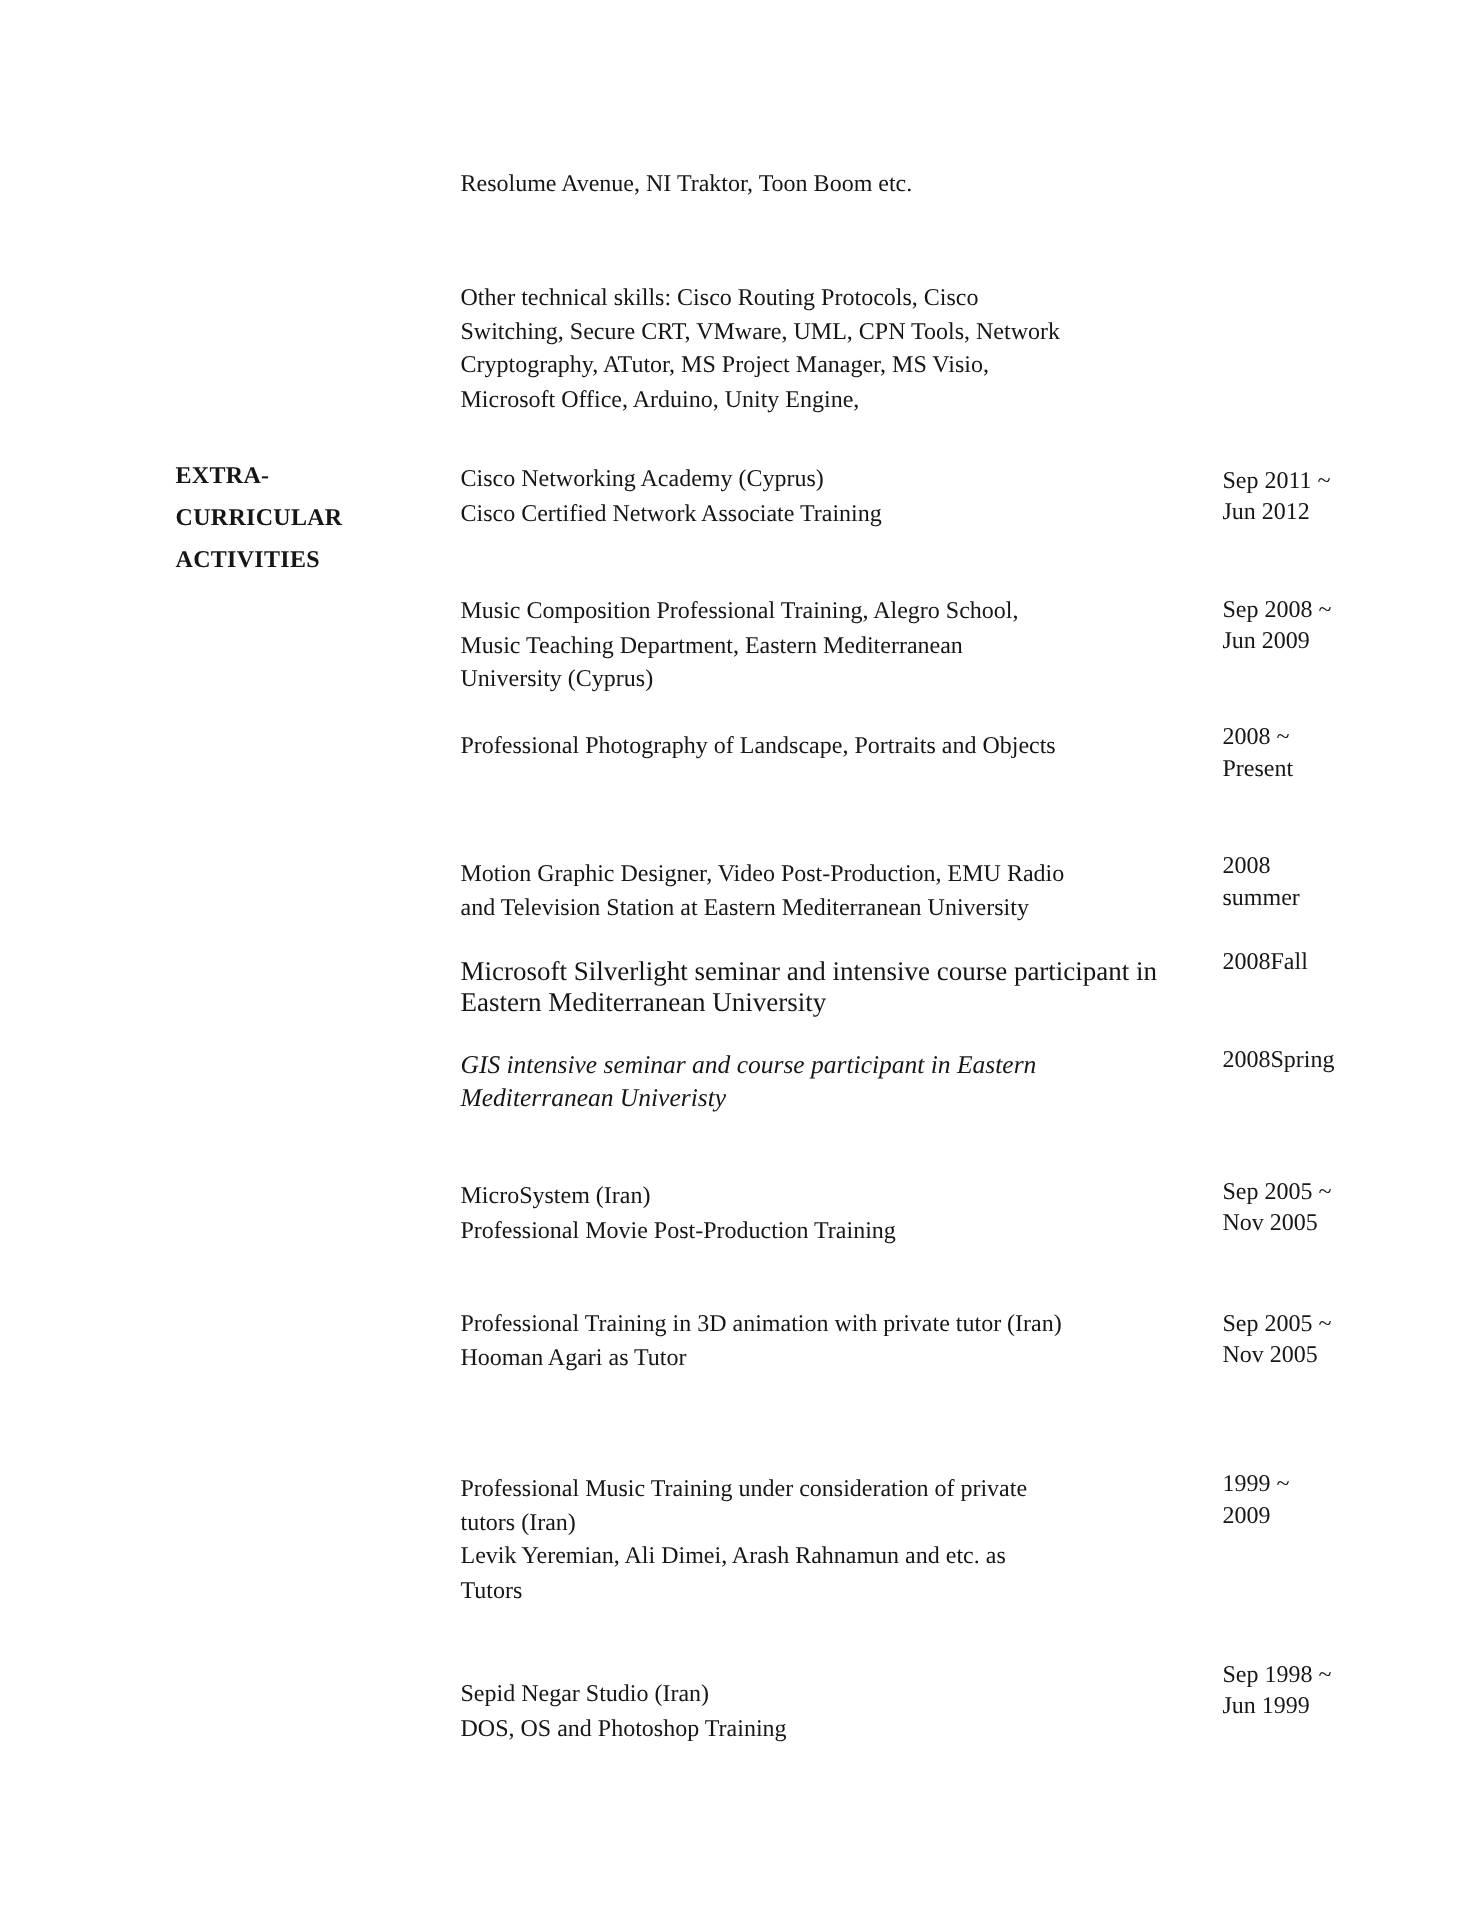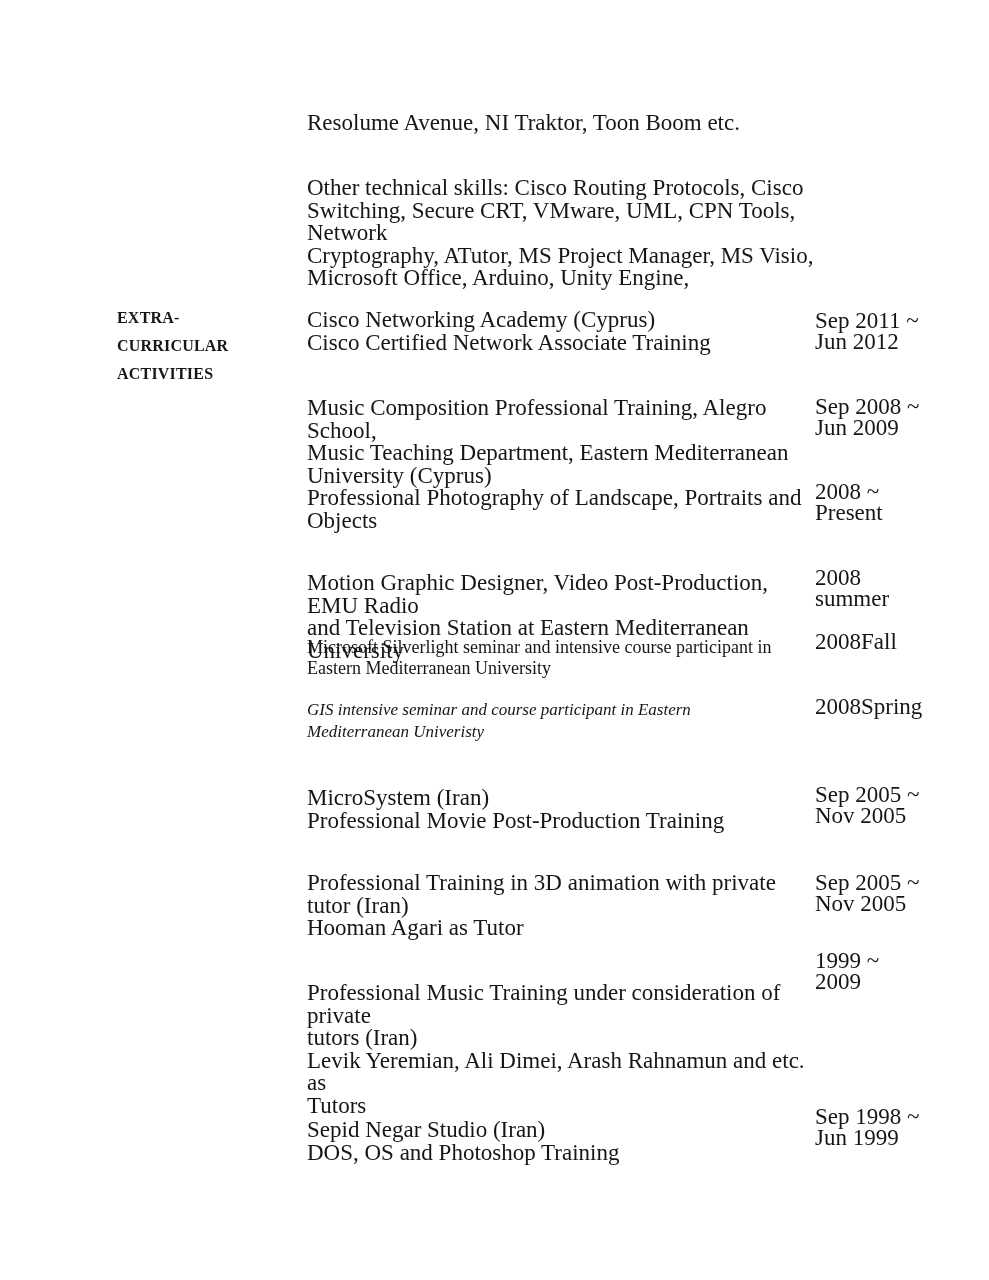--- a/index.html
+++ b/index.html
@@ -11,21 +11,21 @@
     height: 1280px;
     position: relative;
     background: #ffffff;
     font-family: "Liberation Serif", "DejaVu Serif", serif;
     color: #161616;
     overflow: hidden;
   }
   .textblock {
     position: absolute;
     white-space: pre-line;
-    font-size: 23px;
+    font-size: 16px;
     line-height: 22.5px;
   }
   .para {
     width: 515px;
     left: 307px;
   }
   .section-heading {
     left: 117px;
     top: 304px;
     width: 175px;
@@ -50,21 +50,21 @@
   .mid-text {
     font-size: 17px;
     line-height: 22px;
   }
 </style>
 </head>
 <body>
 
 <div class="textblock para" style="top:112px;">Resolume Avenue, NI Traktor, Toon Boom etc.</div>
 
-<div class="textblock para" style="top:177px;">Other technical skills: Cisco Routing Protocols, Cisco
+<div class="textblock para" style="top:188px;">Other technical skills: Cisco Routing Protocols, Cisco
 Switching, Secure CRT, VMware, UML, CPN Tools, Network
 Cryptography, ATutor, MS Project Manager, MS Visio,
 Microsoft Office, Arduino, Unity Engine,</div>
 
 <div class="textblock section-heading">EXTRA-
 CURRICULAR
 ACTIVITIES</div>
 
 <div>
   <div class="textblock entry-desc" style="top:309px;">Cisco Networking Academy (Cyprus)
@@ -118,21 +118,21 @@
 Hooman Agari as Tutor</div>
   <div class="textblock entry-date" style="top:872px;">Sep 2005 ~
 Nov 2005</div>
 </div>
 
 <div>
   <div class="textblock entry-desc" style="top:982px;">Professional Music Training under consideration of private
 tutors (Iran)
 Levik Yeremian, Ali Dimei, Arash Rahnamun and etc. as
 Tutors</div>
-  <div class="textblock entry-date" style="top:950px;">1999 ~
+  <div class="textblock entry-date" style="top:979px;">1999 ~
 2009</div>
 </div>
 
 <div>
   <div class="textblock entry-desc" style="top:1119px;">Sepid Negar Studio (Iran)
 DOS, OS and Photoshop Training</div>
   <div class="textblock entry-date" style="top:1106px;">Sep 1998 ~
 Jun 1999</div>
 </div>
 

